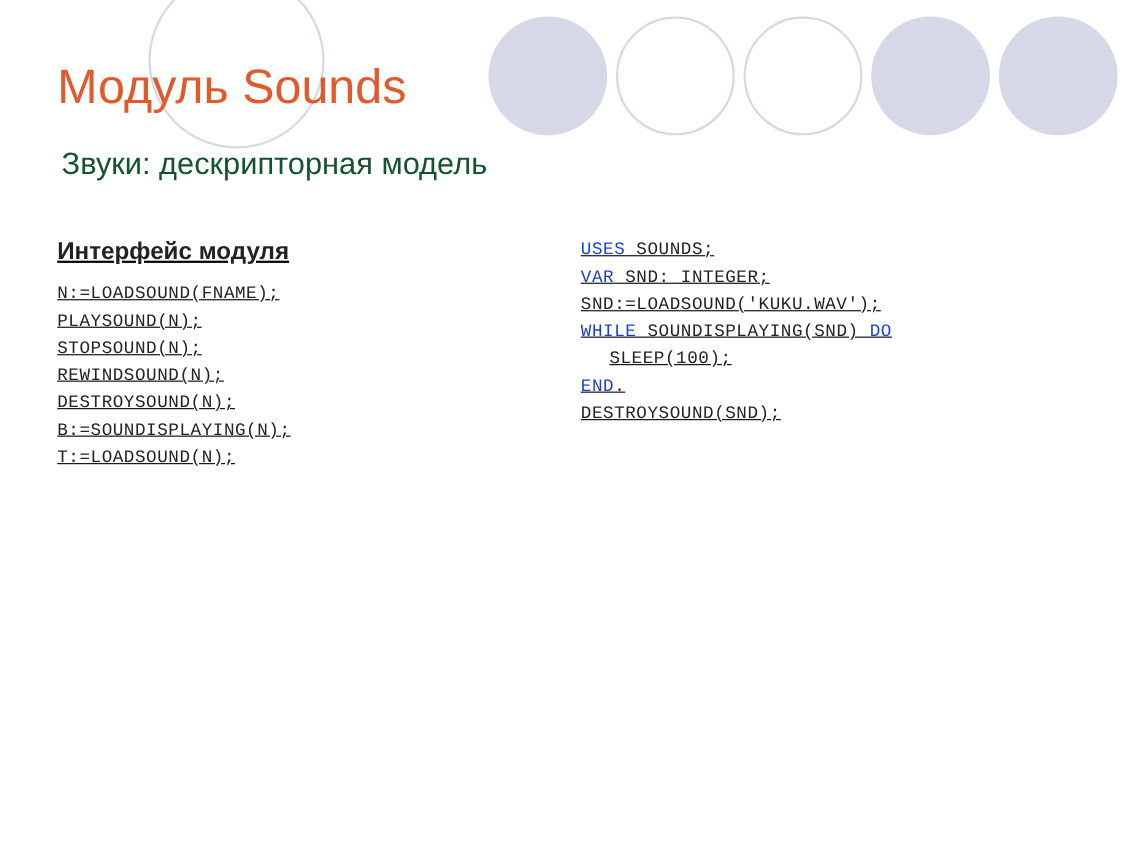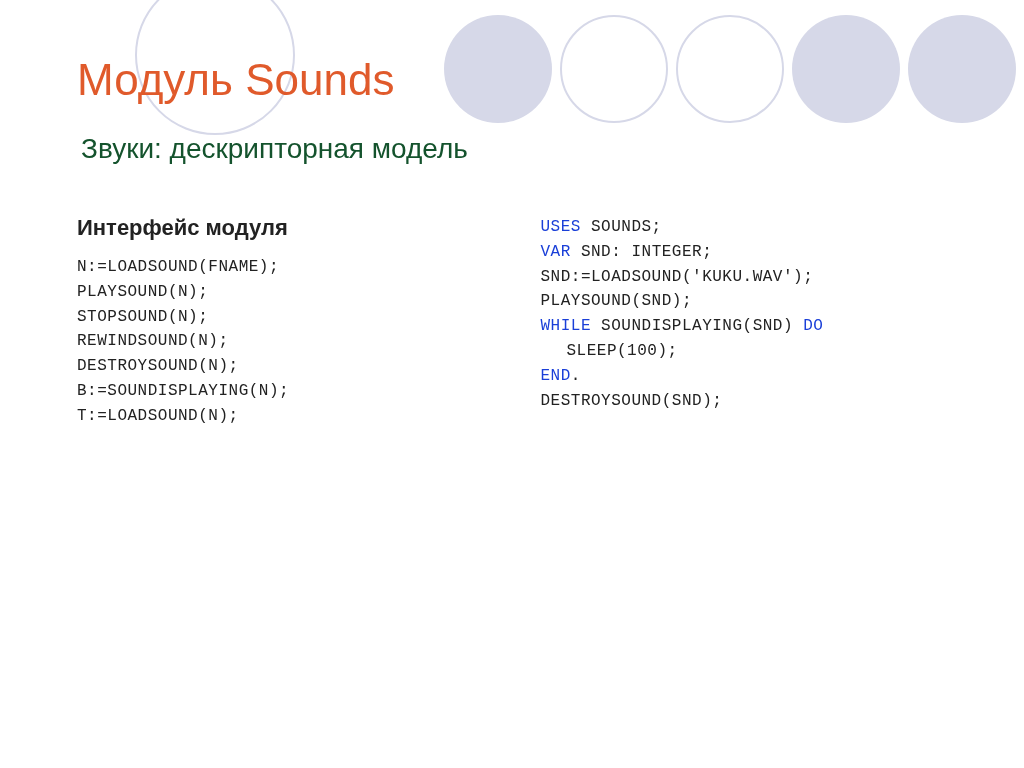--- a/index.html
+++ b/index.html
@@ -26,41 +26,42 @@
     margin-right: 8px;
   }
   .circle.filled { background: #d6d8e8; }
   .circle.outline { background: #fff; border: 2px solid #d6d8e8; }
   .circle.big {
     width: 160px; height: 160px;
     position: absolute;
     top: -40px; left: 135px;
   }
   .slide {
-    padding: 55px 60px 0 77px;
+    padding: 55px 60px 0 52px;
     position: relative;
     z-index: 2;
   }
   .title {
     color: #e05a2b;
     font-size: 44px;
     font-weight: 400;
     font-family: Arial, sans-serif;
     margin-bottom: 28px;
   }
   .subtitle {
     color: #14532d;
     font-size: 28px;
     font-weight: 400;
     margin-bottom: 50px;
     margin-left: 4px;
   }
   .columns {
     display: flex;
     gap: 40px;
+    text-decoration: underline;
   }
   .col {
     flex: 1;
   }
   .col-heading {
     font-size: 22px;
     font-weight: bold;
     color: #222;
     margin-bottom: 14px;
     font-family: Arial, sans-serif;
@@ -105,21 +106,20 @@
         <span class="line">B:=SOUNDISPLAYING(N);</span>
         <span class="line">T:=LOADSOUND(N);</span>
       </div>
     </div>
 
     <div class="col">
       <div class="code">
         <span class="line"><span class="kw">USES</span><span> SOUNDS;</span></span>
         <span class="line"><span class="kw">VAR</span><span> SND: INTEGER;</span></span>
         <span class="line">SND:=LOADSOUND('KUKU.WAV');</span>
-        <span class="line">PLAYSOUND(SND);</span>
         <span class="line"><span class="kw">WHILE</span><span> SOUNDISPLAYING(SND) </span><span class="kw">DO</span></span>
         <span class="line indent">SLEEP(100);</span>
         <span class="line"><span class="kw">END</span><span>.</span></span>
         <span class="line">DESTROYSOUND(SND);</span>
       </div>
     </div>
 
   </div>
 </div>
 

